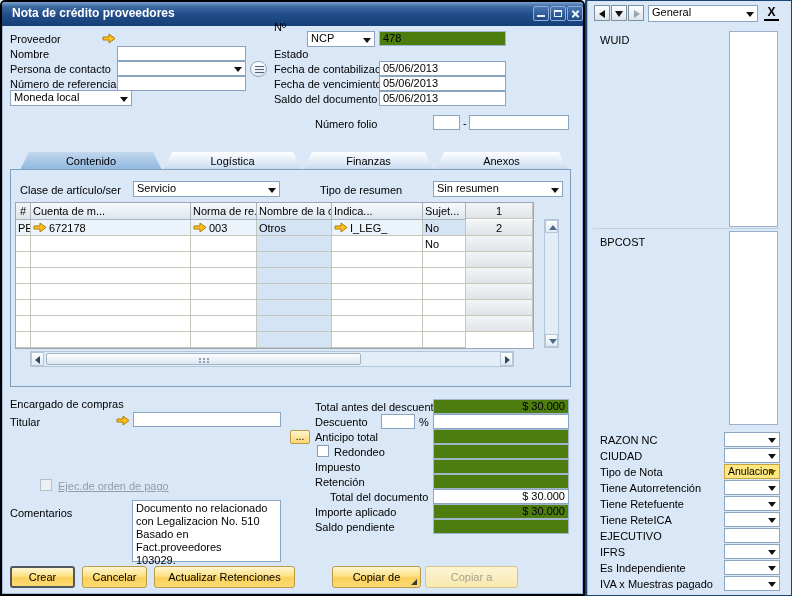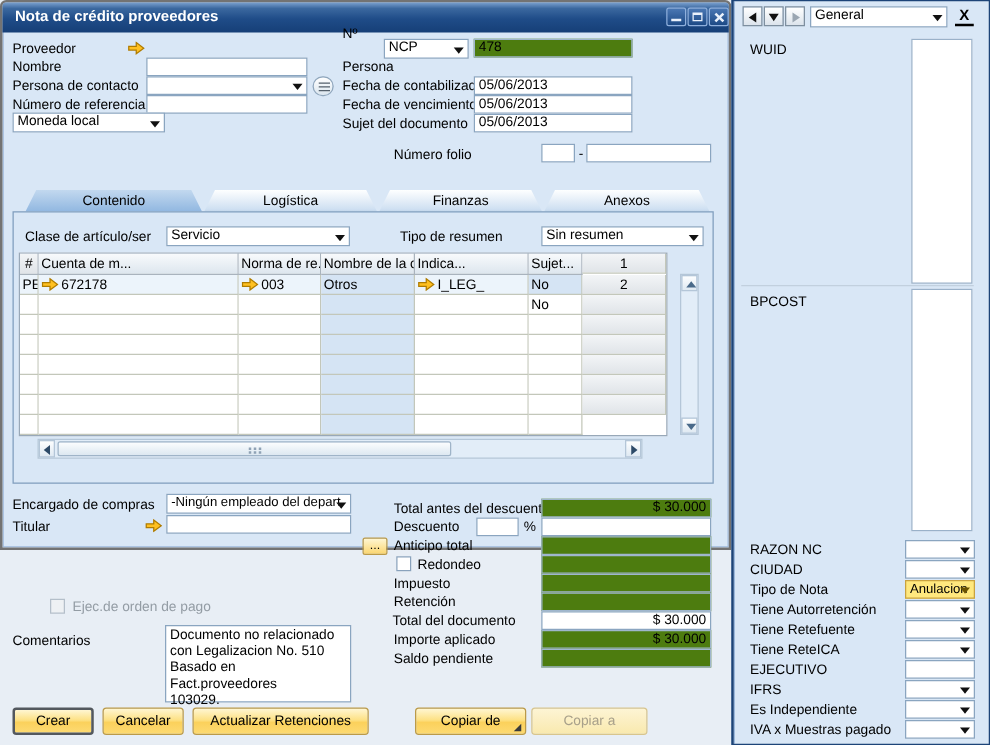--- a/index.html
+++ b/index.html
@@ -1,37 +1,37 @@
 <!DOCTYPE html>
 <html><head>
 <meta charset="utf-8">
 <style>
   * { margin:0; padding:0; box-sizing:border-box; }
   html,body { width:792px; height:596px; background:#e8eef5; }
   body { font-family:"Liberation Sans", sans-serif; font-size:11px; color:#000; }
   #screen { position:relative; width:792px; height:596px; overflow:hidden; }
 
   
-  .win { position:absolute; left:0; top:0; width:585px; height:440px;
-         background:#d9e7f6; border:2px solid #737373; border-radius:5px 5px 0 0;
+  .win { position:absolute; left:0; top:0; width:585px; height:596px;
+         background:#d9e7f6; border:2px solid #000000; border-radius:5px 5px 0 0;
          box-shadow:inset 0 0 0 1px #9db9dc; }
   .titlebar { position:absolute; left:0; top:0; right:0; height:24px;
          border-radius:3px 3px 0 0;
          background:linear-gradient(180deg,#7aa0cf 0%,#3b689f 20%,#1f4c88 55%,#163f77 100%); }
   .title { position:absolute; left:10px; top:4px; color:#fff; font-weight:bold; font-size:12px; }
   .winbtn { position:absolute; top:4px; width:16px; height:15px; border:1px solid #8fb0dd;
          border-radius:2px; background:linear-gradient(#4a77b3,#1d4a86); }
   .winbtn .bar { position:absolute; left:3px; bottom:3px; width:8px; height:2px; background:#eaf1fb; }
   .winbtn .box { position:absolute; left:3px; top:3px; width:8px; height:7px;
          border:1px solid #eaf1fb; border-top-width:2px; }
   .winbtn .x1,.winbtn .x2 { position:absolute; left:3px; top:6px; width:9px; height:2px; background:#eaf1fb; }
   .winbtn .x1 { transform:rotate(45deg);} .winbtn .x2 { transform:rotate(-45deg);}
 
   .lbl { position:absolute; white-space:nowrap; font-size:11px; }
-  .lbl.dim { color:#939ca4; }
+  .lbl.dim { color:#939ca4;text-decoration:underline; }
 
   .fld { position:absolute; height:15px; background:#fff; border:1px solid #8aa5c0;
          font-size:11px; line-height:13px; padding:0 3px; overflow:hidden; white-space:nowrap; }
   .fld.ro { background:#4d7c0f; border-color:#9fb6cd; }
   .fld.num { text-align:right; }
   .dd { padding-right:13px; }
   .caret { position:absolute; right:3px; top:5px; width:0; height:0;
            border-left:4px solid transparent; border-right:4px solid transparent;
            border-top:5px solid #111; }
   .caret.dk { border-top-color:#6b5200; }
@@ -141,29 +141,29 @@
 
     <span class="lbl" style="left:8px;top:76px">Número de referencia d</span>
     <div class="fld" style="left:115px;top:74px;width:129px"></div>
 
     <div class="fld dd" style="left:8px;top:88px;width:122px;height:16px">Moneda local<span class="caret" style="top:6px"></span></div>
 
     <span class="lbl" style="left:272px;top:19px">Nº</span>
     <div class="fld dd" style="left:305px;top:29px;width:68px;height:16px">NCP<span class="caret" style="top:6px"></span></div>
     <div class="fld ro" style="left:377px;top:29px;width:127px">478</div>
 
-    <span class="lbl" style="left:272px;top:46px">Persona</span>
+    <span class="lbl" style="left:272px;top:46px">Estado</span>
 
     <span class="lbl" style="left:272px;top:61px">Fecha de contabilización</span>
     <div class="fld" style="left:377px;top:59px;width:127px">05/06/2013</div>
 
     <span class="lbl" style="left:272px;top:76px">Fecha de vencimiento</span>
     <div class="fld" style="left:377px;top:74px;width:127px">05/06/2013</div>
 
-    <span class="lbl" style="left:272px;top:91px">Sujet del documento</span>
+    <span class="lbl" style="left:272px;top:91px">Saldo del documento</span>
     <div class="fld" style="left:377px;top:89px;width:127px">05/06/2013</div>
 
     <span class="lbl" style="left:313px;top:116px">Número folio</span>
     <div class="fld" style="left:431px;top:113px;width:27px"></div>
     <span class="lbl" style="left:461px;top:115px">-</span>
     <div class="fld" style="left:467px;top:113px;width:100px"></div>
 
     <div class="tab active" style="left:18px;width:142px">Contenido</div>
     <div class="tab" style="left:161px;width:139px">Logística</div>
     <div class="tab" style="left:301px;width:131px">Finanzas</div>
@@ -275,21 +275,20 @@
         </span>
       <span class="thumb" style="left:15px;top:1px;width:315px;height:12px">
           <span class="grip" style="left:152px;top:4px"></span>
         </span>
       <span class="sbtn" style="right:0;top:0;width:13px;height:14px">
           <span class="tri" style="left:4px;top:3px;border-top:4px solid transparent;border-bottom:4px solid transparent;border-left:5px solid #2d4a68"></span>
         </span>
     </div>
 
     <span class="lbl" style="left:8px;top:396px">Encargado de compras</span>
-    <div class="fld dd" style="left:131px;top:393px;width:148px;height:16px;font-size:10.5px">-Ningún empleado del depart.<span class="caret" style="top:6px"></span></div>
 
     <span class="lbl" style="left:8px;top:414px">Titular</span>
     <span class="larrow" style="left:114px;top:413px"><svg width="14" height="11" viewBox="0 0 14 11">
           <path d="M1 4h6V1l6 4.5L7 10V7H1z" fill="#FFC020" stroke="#B07C00"></path>
         </svg></span>
     <div class="fld" style="left:131px;top:410px;width:148px"></div>
 
     <span class="chk dis" style="left:38px;top:477px"></span>
     <span class="lbl dim" style="left:56px;top:478px">Ejec.de orden de pago</span>
 
@@ -314,21 +313,21 @@
     <span class="chk" style="left:315px;top:443px"></span>
     <span class="lbl" style="left:332px;top:444px">Redondeo</span>
     <div class="fld ro" style="left:431px;top:442px;width:136px"></div>
 
     <span class="lbl" style="left:313px;top:459px">Impuesto</span>
     <div class="fld ro" style="left:431px;top:457px;width:136px"></div>
 
     <span class="lbl" style="left:313px;top:474px">Retención</span>
     <div class="fld ro" style="left:431px;top:472px;width:136px"></div>
 
-    <span class="lbl" style="left:312px;top:489px">Total del documento</span>
+    <span class="lbl" style="left:328px;top:489px">Total del documento</span>
     <div class="fld num" style="left:431px;top:487px;width:136px">$ 30.000</div>
 
     <span class="lbl" style="left:313px;top:504px">Importe aplicado</span>
     <div class="fld ro num" style="left:431px;top:502px;width:136px">$ 30.000</div>
 
     <span class="lbl" style="left:313px;top:519px">Saldo pendiente</span>
     <div class="fld ro" style="left:431px;top:517px;width:136px"></div>
 
     <div class="btn default" style="left:8px;top:564px;width:65px">Crear</div>
     <div class="btn" style="left:80px;top:564px;width:65px">Cancelar</div>

